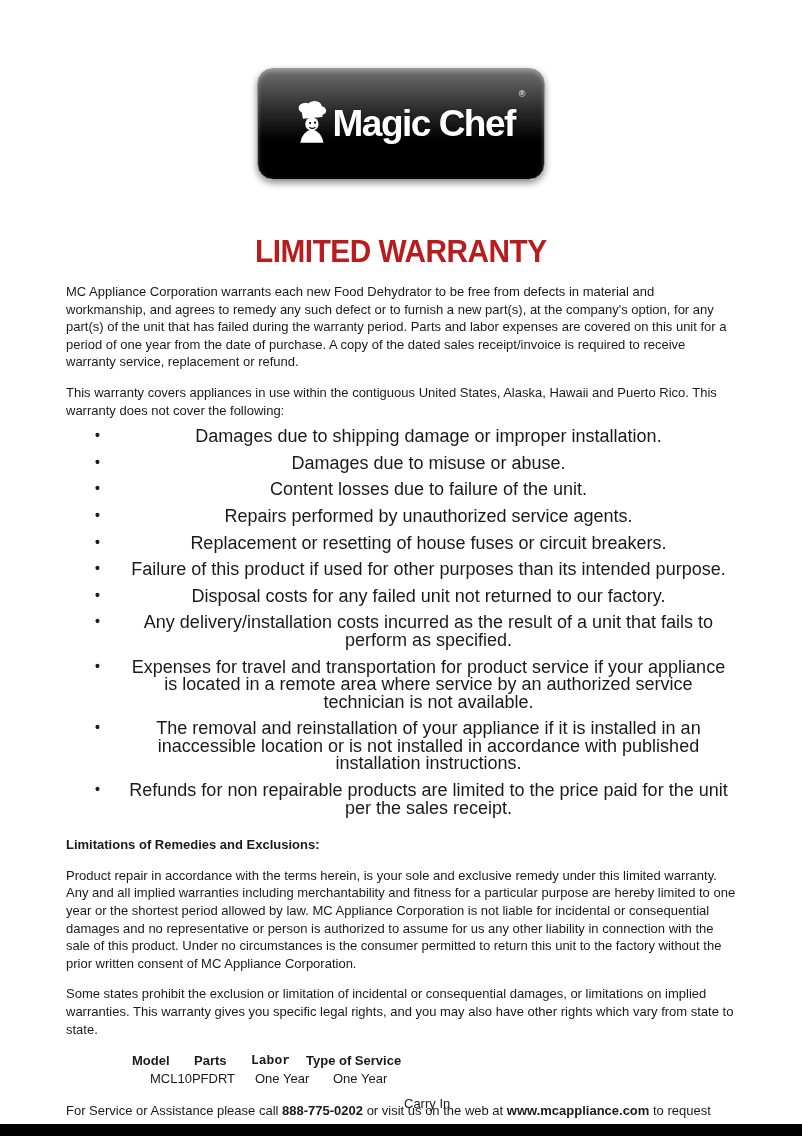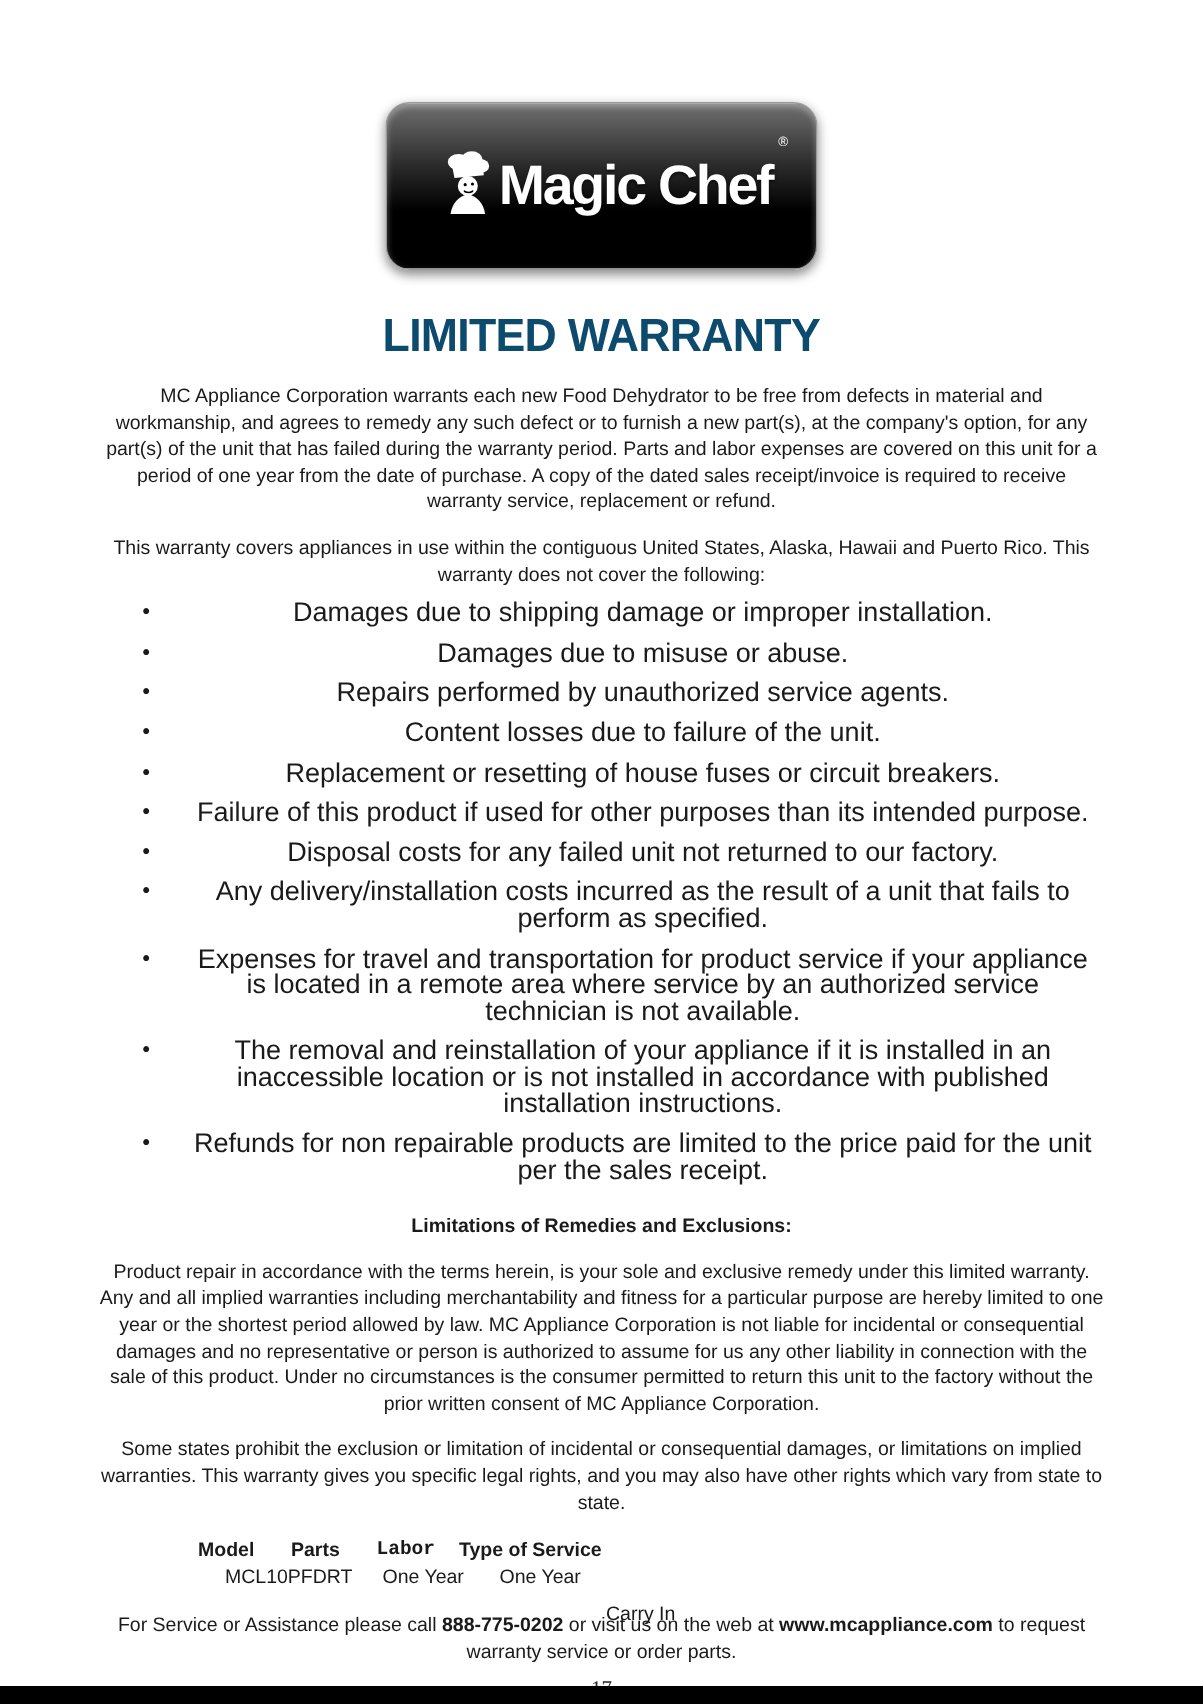--- a/index.html
+++ b/index.html
@@ -17,26 +17,26 @@
     box-shadow:0 3px 7px rgba(0,0,0,0.45), inset 0 2px 4px rgba(255,255,255,0.35);
     display:flex; align-items:center; justify-content:center; gap:4px;padding-left:16px;
   }
   .chef { display:flex; align-items:center; }
   .brand {
     color:#fff; font-weight:bold; font-size:37px; letter-spacing:-1.5px;
     text-shadow:0 1px 2px rgba(0,0,0,0.6);
   }
   .reg { color:#fff; font-size:9px; align-self:flex-start; margin-top:20px; }
   .title {
-    text-align:center; font-weight:bold; font-size:31px; margin-top:26px;
-    letter-spacing:-0.5px; color:#0c4a6e;
+    text-align:center; font-weight:bold; font-size:31px; margin-top:54px;
+    letter-spacing:-0.5px; color:#b91c1c;
   }
   .title span { display:inline-block; transform:scaleX(0.96); transform-origin:center; }
   .content { padding:0 66px; }
-  .para { font-size:13px; line-height:17.6px; margin-top:13px; text-align:center; }
+  .para { font-size:13px; line-height:17.6px; margin-top:13px; text-align:left; }
   .heading { font-weight:bold; margin-top:19px; }
   .bullets { list-style:none; margin-top:5px; }
   .bullets li {
     position:relative; padding-left:59px; padding-right:4px;
     margin-top:9px; font-size:18px; line-height:17.6px;text-align:center;
   }
   .bullets li::before {
     content:"\2022"; position:absolute; left:29px; top:-1px;
     font-weight:bold; font-size:14px;
   }
@@ -86,22 +86,22 @@
 
   <div class="content">
 
     <p class="para">MC Appliance Corporation warrants each new Food Dehydrator to be free from defects in material and workmanship, and agrees to remedy any such defect or to furnish a new part(s), at the company's option, for any part(s) of the unit that has failed during the warranty period. Parts and labor expenses are covered on this unit for a period of one year from the date of purchase. A copy of the dated sales receipt/invoice is required to receive warranty service, replacement or refund.</p>
 
     <p class="para">This warranty covers appliances in use within the contiguous United States, Alaska, Hawaii and Puerto Rico. This warranty does not cover the following:</p>
 
     <ul class="bullets">
       <li><span>Damages due to shipping damage or improper installation.</span></li>
       <li><span>Damages due to misuse or abuse.</span></li>
+      <li><span>Content losses due to failure of the unit.</span></li>
       <li><span>Repairs performed by unauthorized service agents.</span></li>
-      <li><span>Content losses due to failure of the unit.</span></li>
       <li><span>Replacement or resetting of house fuses or circuit breakers.</span></li>
       <li><span>Failure of this product if used for other purposes than its intended purpose.</span></li>
       <li><span>Disposal costs for any failed unit not returned to our factory.</span></li>
       <li><span>Any delivery/installation costs incurred as the result of a unit that fails to perform as specified.</span></li>
       <li><span>Expenses for travel and transportation for product service if your appliance is located in a remote area where service by an authorized service technician is not available.</span></li>
       <li><span>The removal and reinstallation of your appliance if it is installed in an inaccessible location or is not installed in accordance with published installation instructions.</span></li>
       <li><span>Refunds for non repairable products are limited to the price paid for the unit per the sales receipt.</span></li>
     </ul>
 
     <p class="para heading">Limitations of Remedies and Exclusions:</p>

